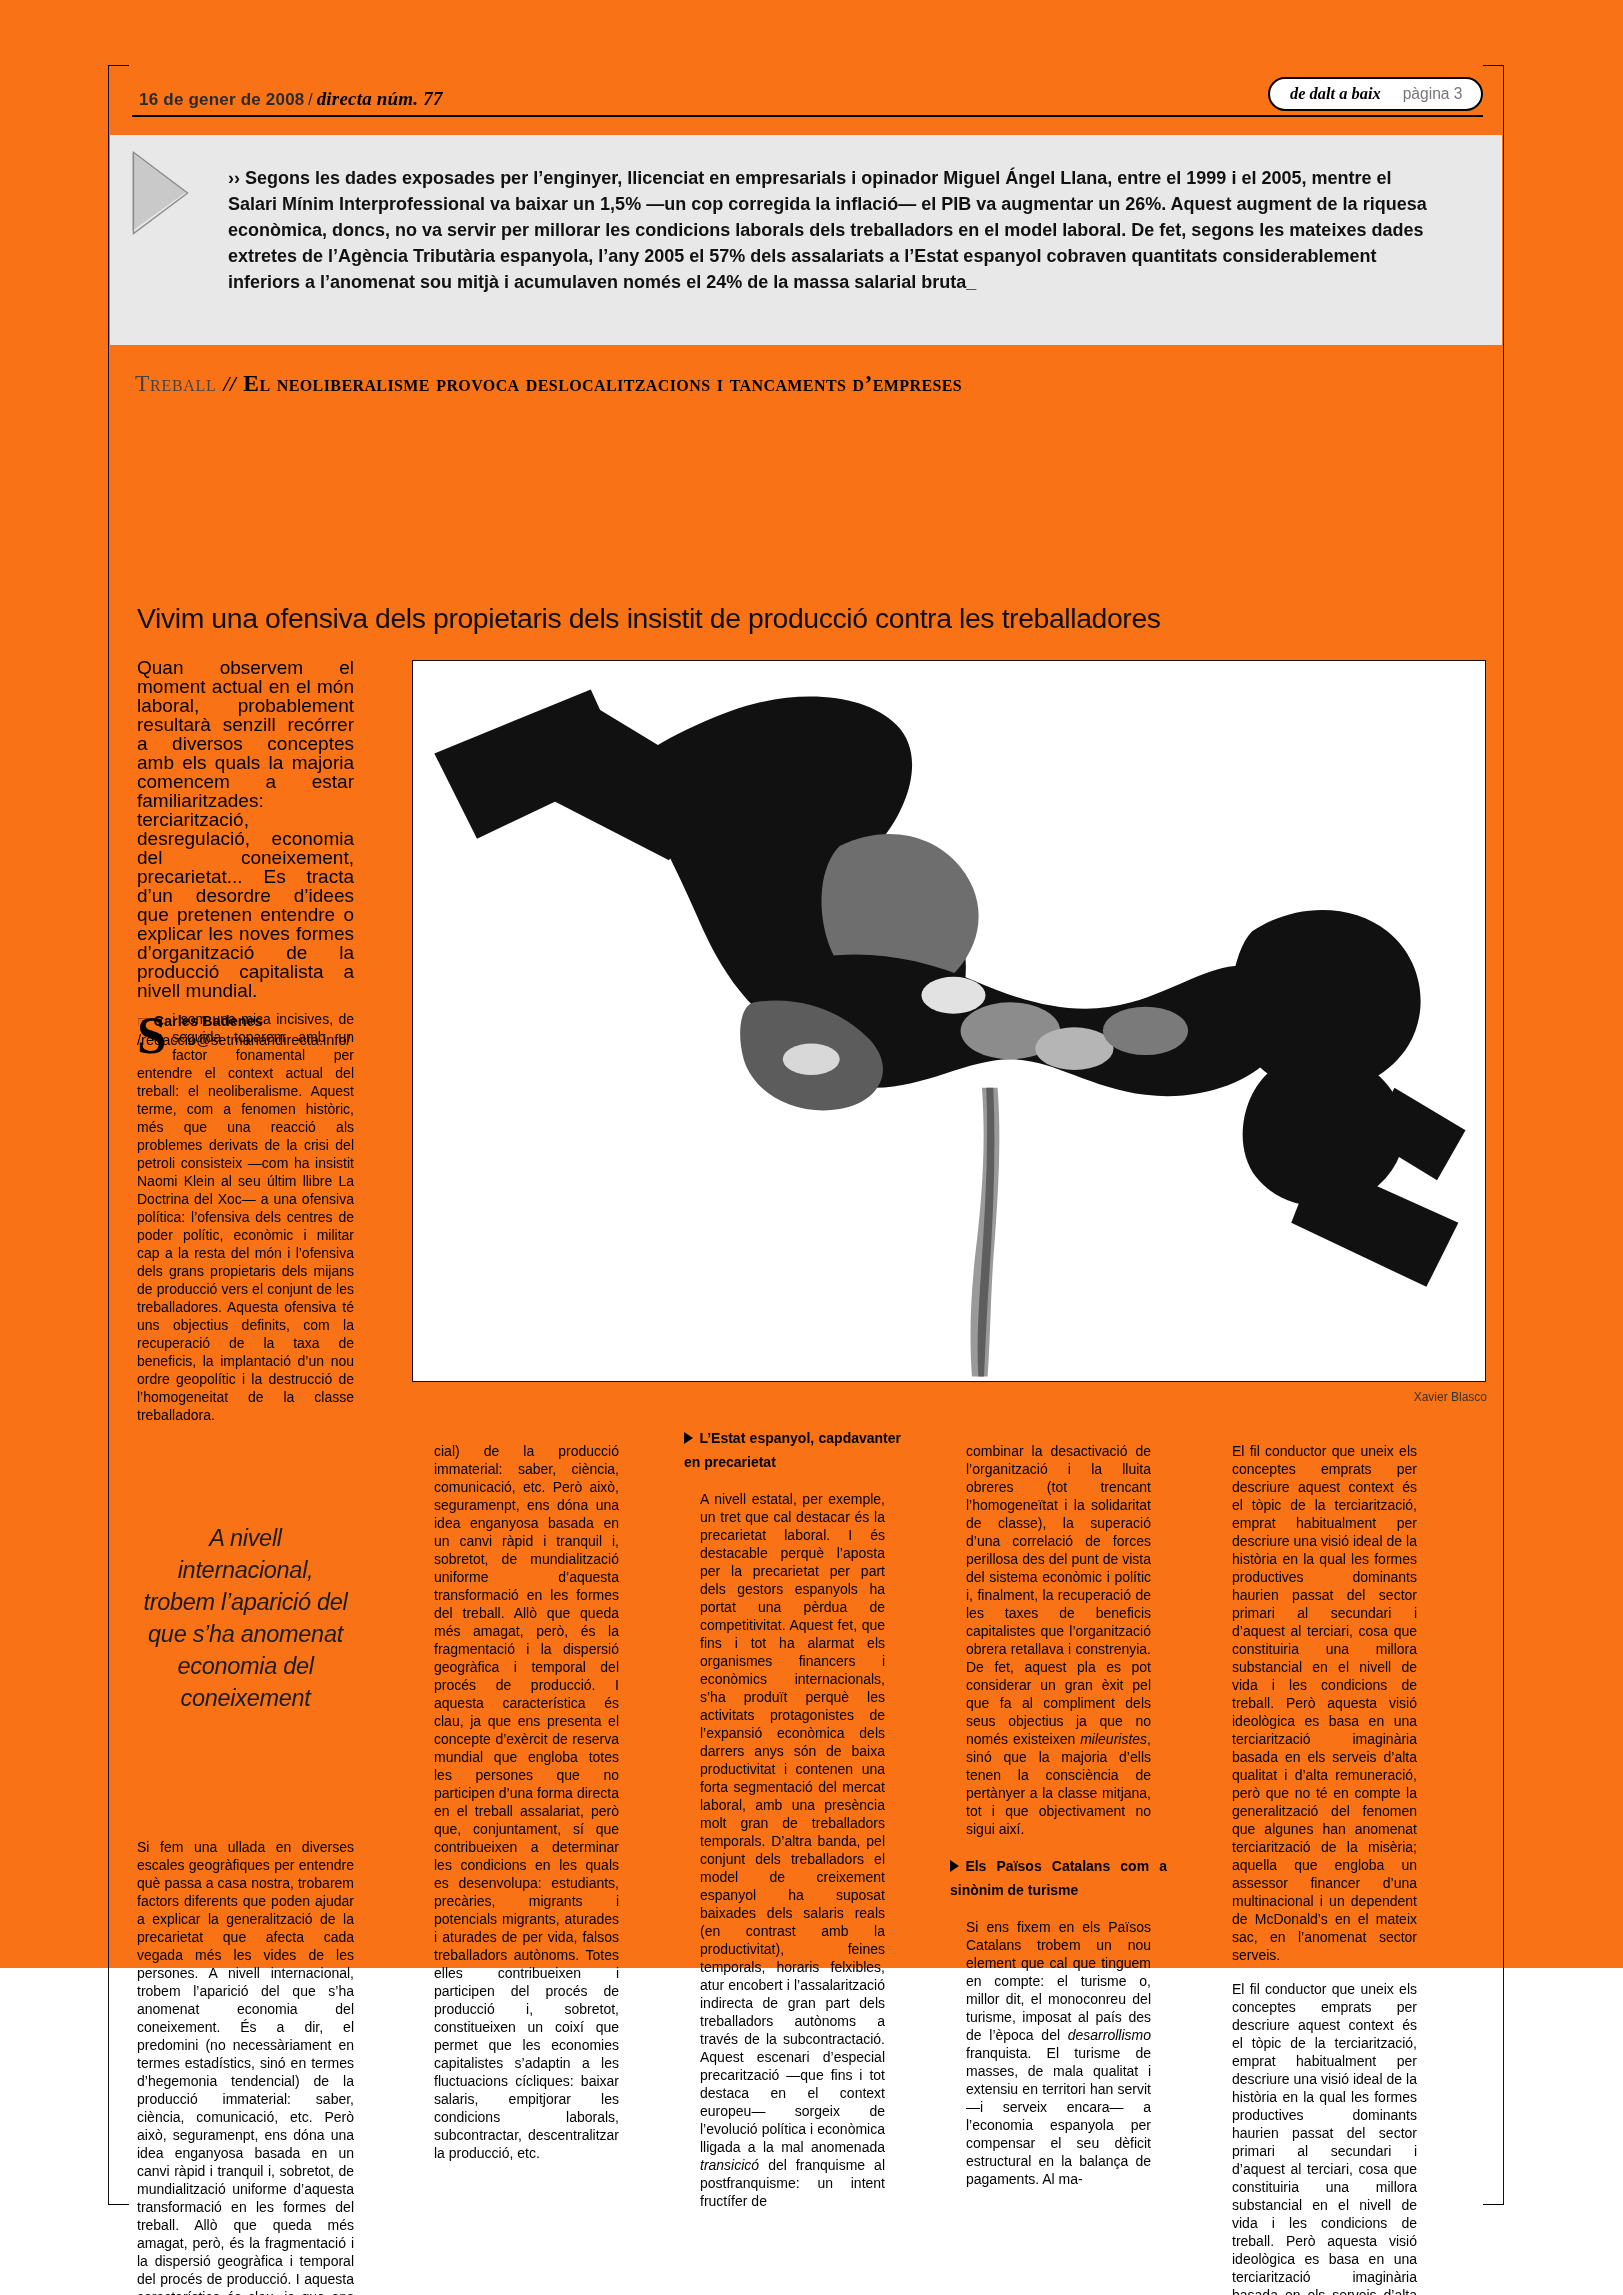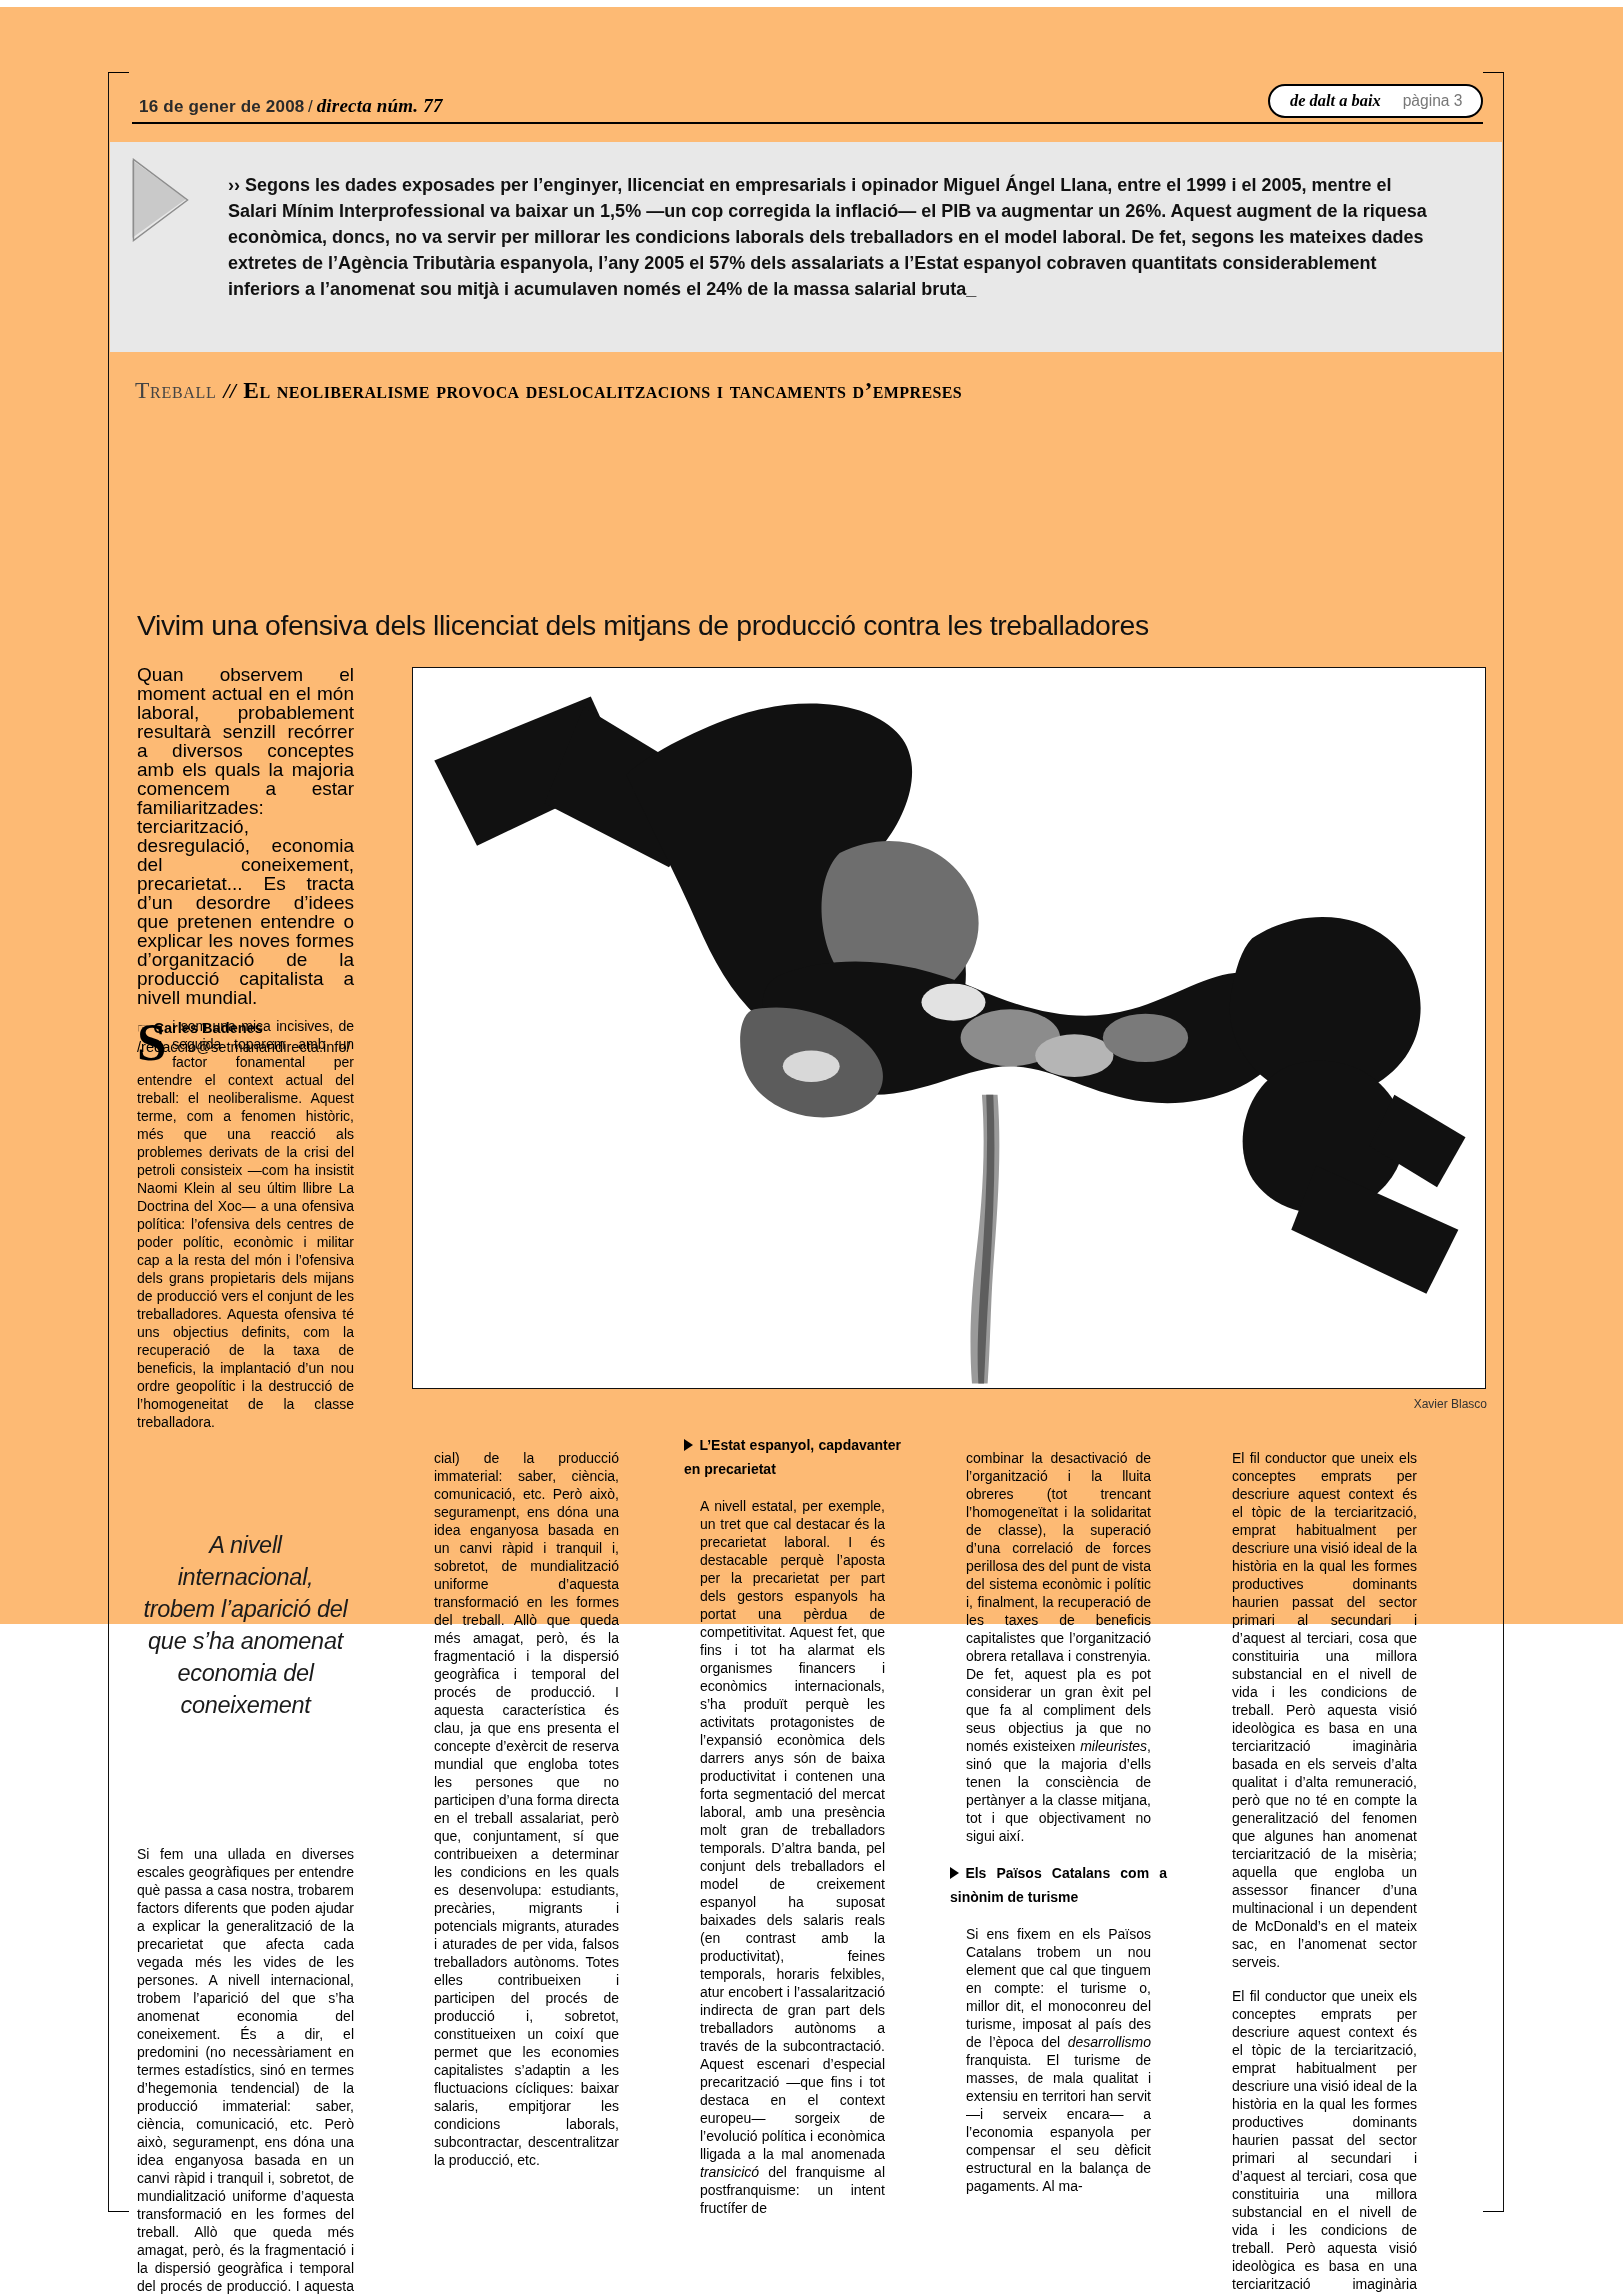--- a/index.html
+++ b/index.html
@@ -10,24 +10,24 @@
   body {
     width: 1623px;
     height: 2295px;
     font-family: "Liberation Sans", sans-serif;
     color: #000;
     position: relative;
     overflow: hidden;
   }
   .page {
     position: absolute;
-    left: 0; top: 7px;
+    left: 0; top: 0;
     width: 1623px;
-    height: 1617px;
-    background: #fdba74;
+    height: 1968px;
+    background: #f97316;
   }
   
   .frame-line {
     position: absolute;
     background: #000;
   }
   .frame-left   { left: 108px;  top: 65px;  width: 1.4px; height: 2140px; background:#111; }
   .frame-right  { left: 1503px; top: 65px;  width: 1.4px; height: 2140px; background:#111; }
   .frame-top-l  { left: 108px;  top: 65px;  width: 21.3px; height: 1.4px; }
   .frame-top-r  { left: 1483px; top: 65px;  width: 21.3px; height: 1.4px; }
@@ -354,21 +354,21 @@
   </svg>
   <div class="lead-text">
     <span class="chev">››</span>
     <span>Segons les dades exposades per l’enginyer, llicenciat en empresarials i opinador Miguel Ángel Llana, entre el 1999 i el 2005, mentre el Salari Mínim Interprofessional va baixar un 1,5% —un cop corregida la inflació— el PIB va augmentar un 26%. Aquest augment de la riquesa econòmica, doncs, no va servir per millorar les condicions laborals dels treballadors en el model laboral. De fet, segons les mateixes dades extretes de l’Agència Tributària espanyola, l’any 2005 el 57% dels assalariats a l’Estat espanyol cobraven quantitats considerablement inferiors a l’anomenat sou mitjà i acumulaven només el 24% de la massa salarial bruta_</span>
   </div>
 
   <div class="kicker">
     <span class="k-label">Treball</span><span class="k-slashes">//</span><span class="k-head">El neoliberalisme provoca deslocalitzacions i tancaments d’empreses</span>
   </div>
 
-  <div class="subhead">Vivim una ofensiva dels llicenciat dels mitjans de producció contra les treballadores</div>
+  <div class="subhead">Vivim una ofensiva dels propietaris dels insistit de producció contra les treballadores</div>
 
   <div class="intro-col">
     <div class="intro-bold">Quan observem el moment actual en el món laboral, probablement resultarà senzill recórrer a diversos conceptes amb els quals la majoria comencem a estar familiaritzades: terciarització, desregulació, economia del coneixement, precarietat... Es tracta d’un desordre d’idees que pretenen entendre o explicar les noves formes d’organització de la producció capitalista a nivell mundial.</div>
     <div class="byline">
       <span class="bull">☞</span><span class="name">Carles Badenes</span>
       <span class="mail">/redaccio@setmanaridirecta.info/</span>
     </div>
   </div>
 
   <div class="dropcap-para body-col">

